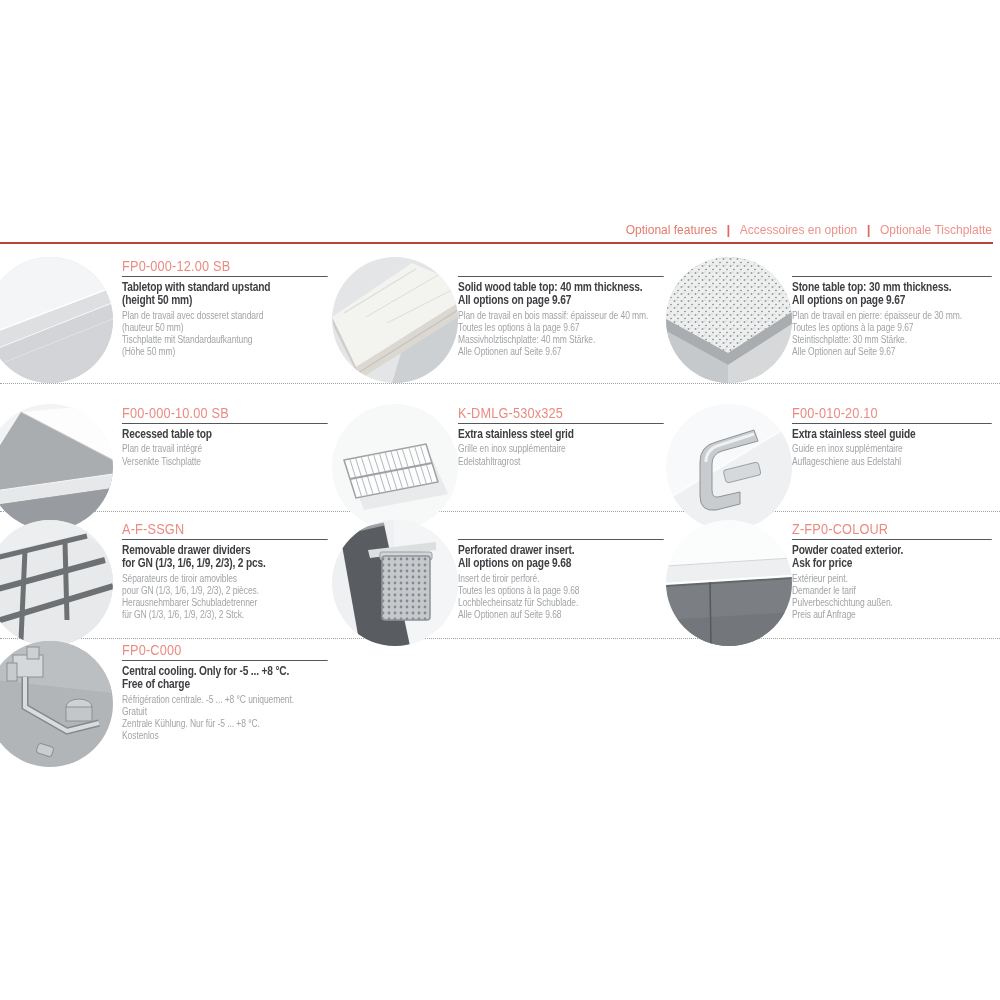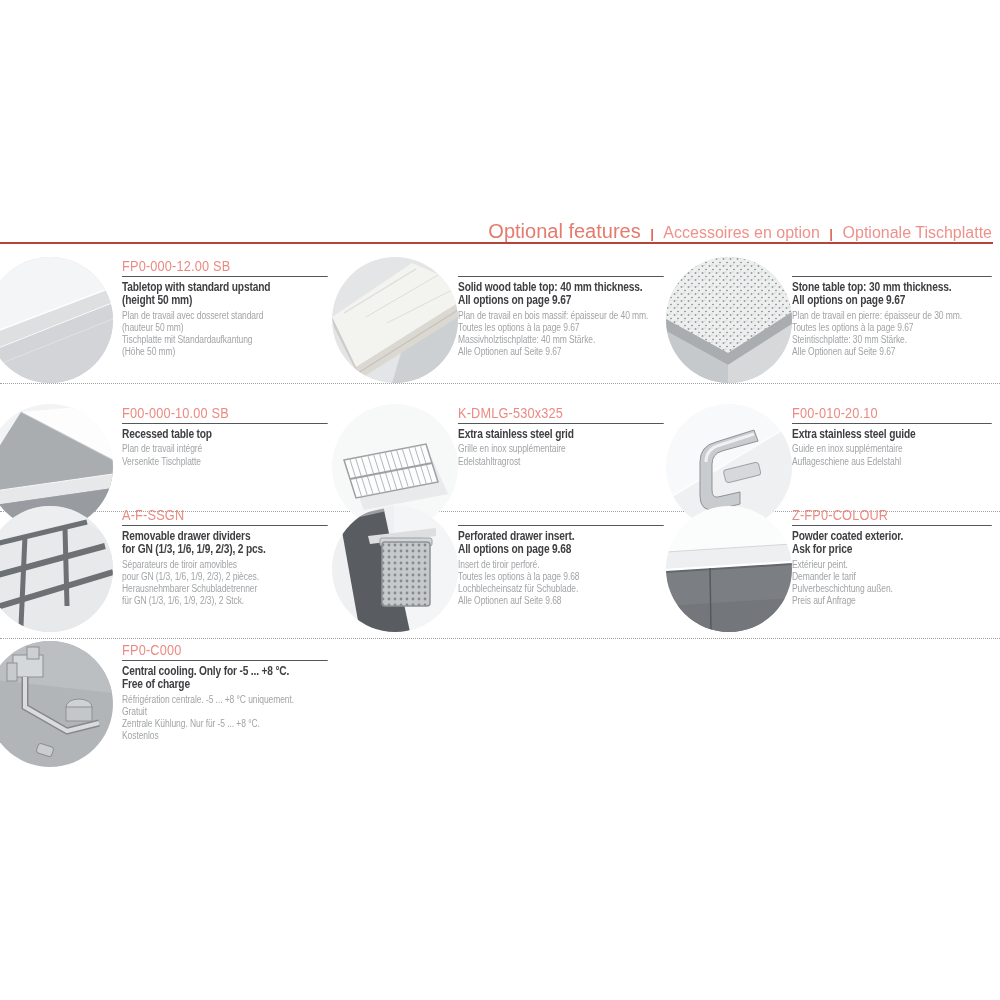--- a/index.html
+++ b/index.html
@@ -1,23 +1,23 @@
 <!DOCTYPE html>
 <html><head>
 <meta charset="utf-8">
 <style>
   html,body{margin:0;padding:0;background:#ffffff;}
   body{width:1000px;height:1000px;overflow:hidden;font-family:"Liberation Sans",sans-serif;}
   .page{position:relative;width:1000px;height:1000px;background:#ffffff;overflow:hidden;}
 
   
   .header-titles{position:absolute;top:220px;left:0;right:8px;text-align:right;white-space:nowrap;}
-  .t-en{font-size:20px;color:#e57a6d;}
+  .t-en{font-size:12px;color:#e57a6d;}
   .t-sep{font-size:13.5px;font-weight:bold;color:#e06a60;margin:0 5px;}
-  .t-sub{font-size:16px;color:#ee918a;}
+  .t-sub{font-size:12px;color:#ee918a;}
   .red-rule{position:absolute;top:242px;left:0;width:993px;height:2px;background:#b5453c;}
 
   
   .divider{position:absolute;left:0;width:1000px;height:0;border-top:1px dotted #9fa1a3;}
 
   
   .row{position:absolute;left:0;width:1000px;height:128px;}
   .cell{position:absolute;top:0;width:340px;height:128px;}
   .cell.c1{left:0;}
   .cell.c2{left:332px;}
@@ -248,21 +248,21 @@
       <div class="text">
         <div class="code">F00-010-20.10</div>
         <div class="rule"></div>
         <div class="title">Extra stainless steel guide</div>
         <div class="desc">Guide en inox supplémentaire</div>
         <div class="desc">Auflageschiene aus Edelstahl</div>
       </div>
     </div>
   </div>
 
-  <div class="row" style="top:506px">
+  <div class="row" style="top:520px">
 
     <div class="cell c1">
       <div class="photo">
         <svg viewBox="0 0 126 126">
             <defs>
               <clipPath id="cp6">
                 <circle cx="63" cy="63" r="63"></circle>
               </clipPath>
             </defs>
         <g clip-path="url(#cp6)">

